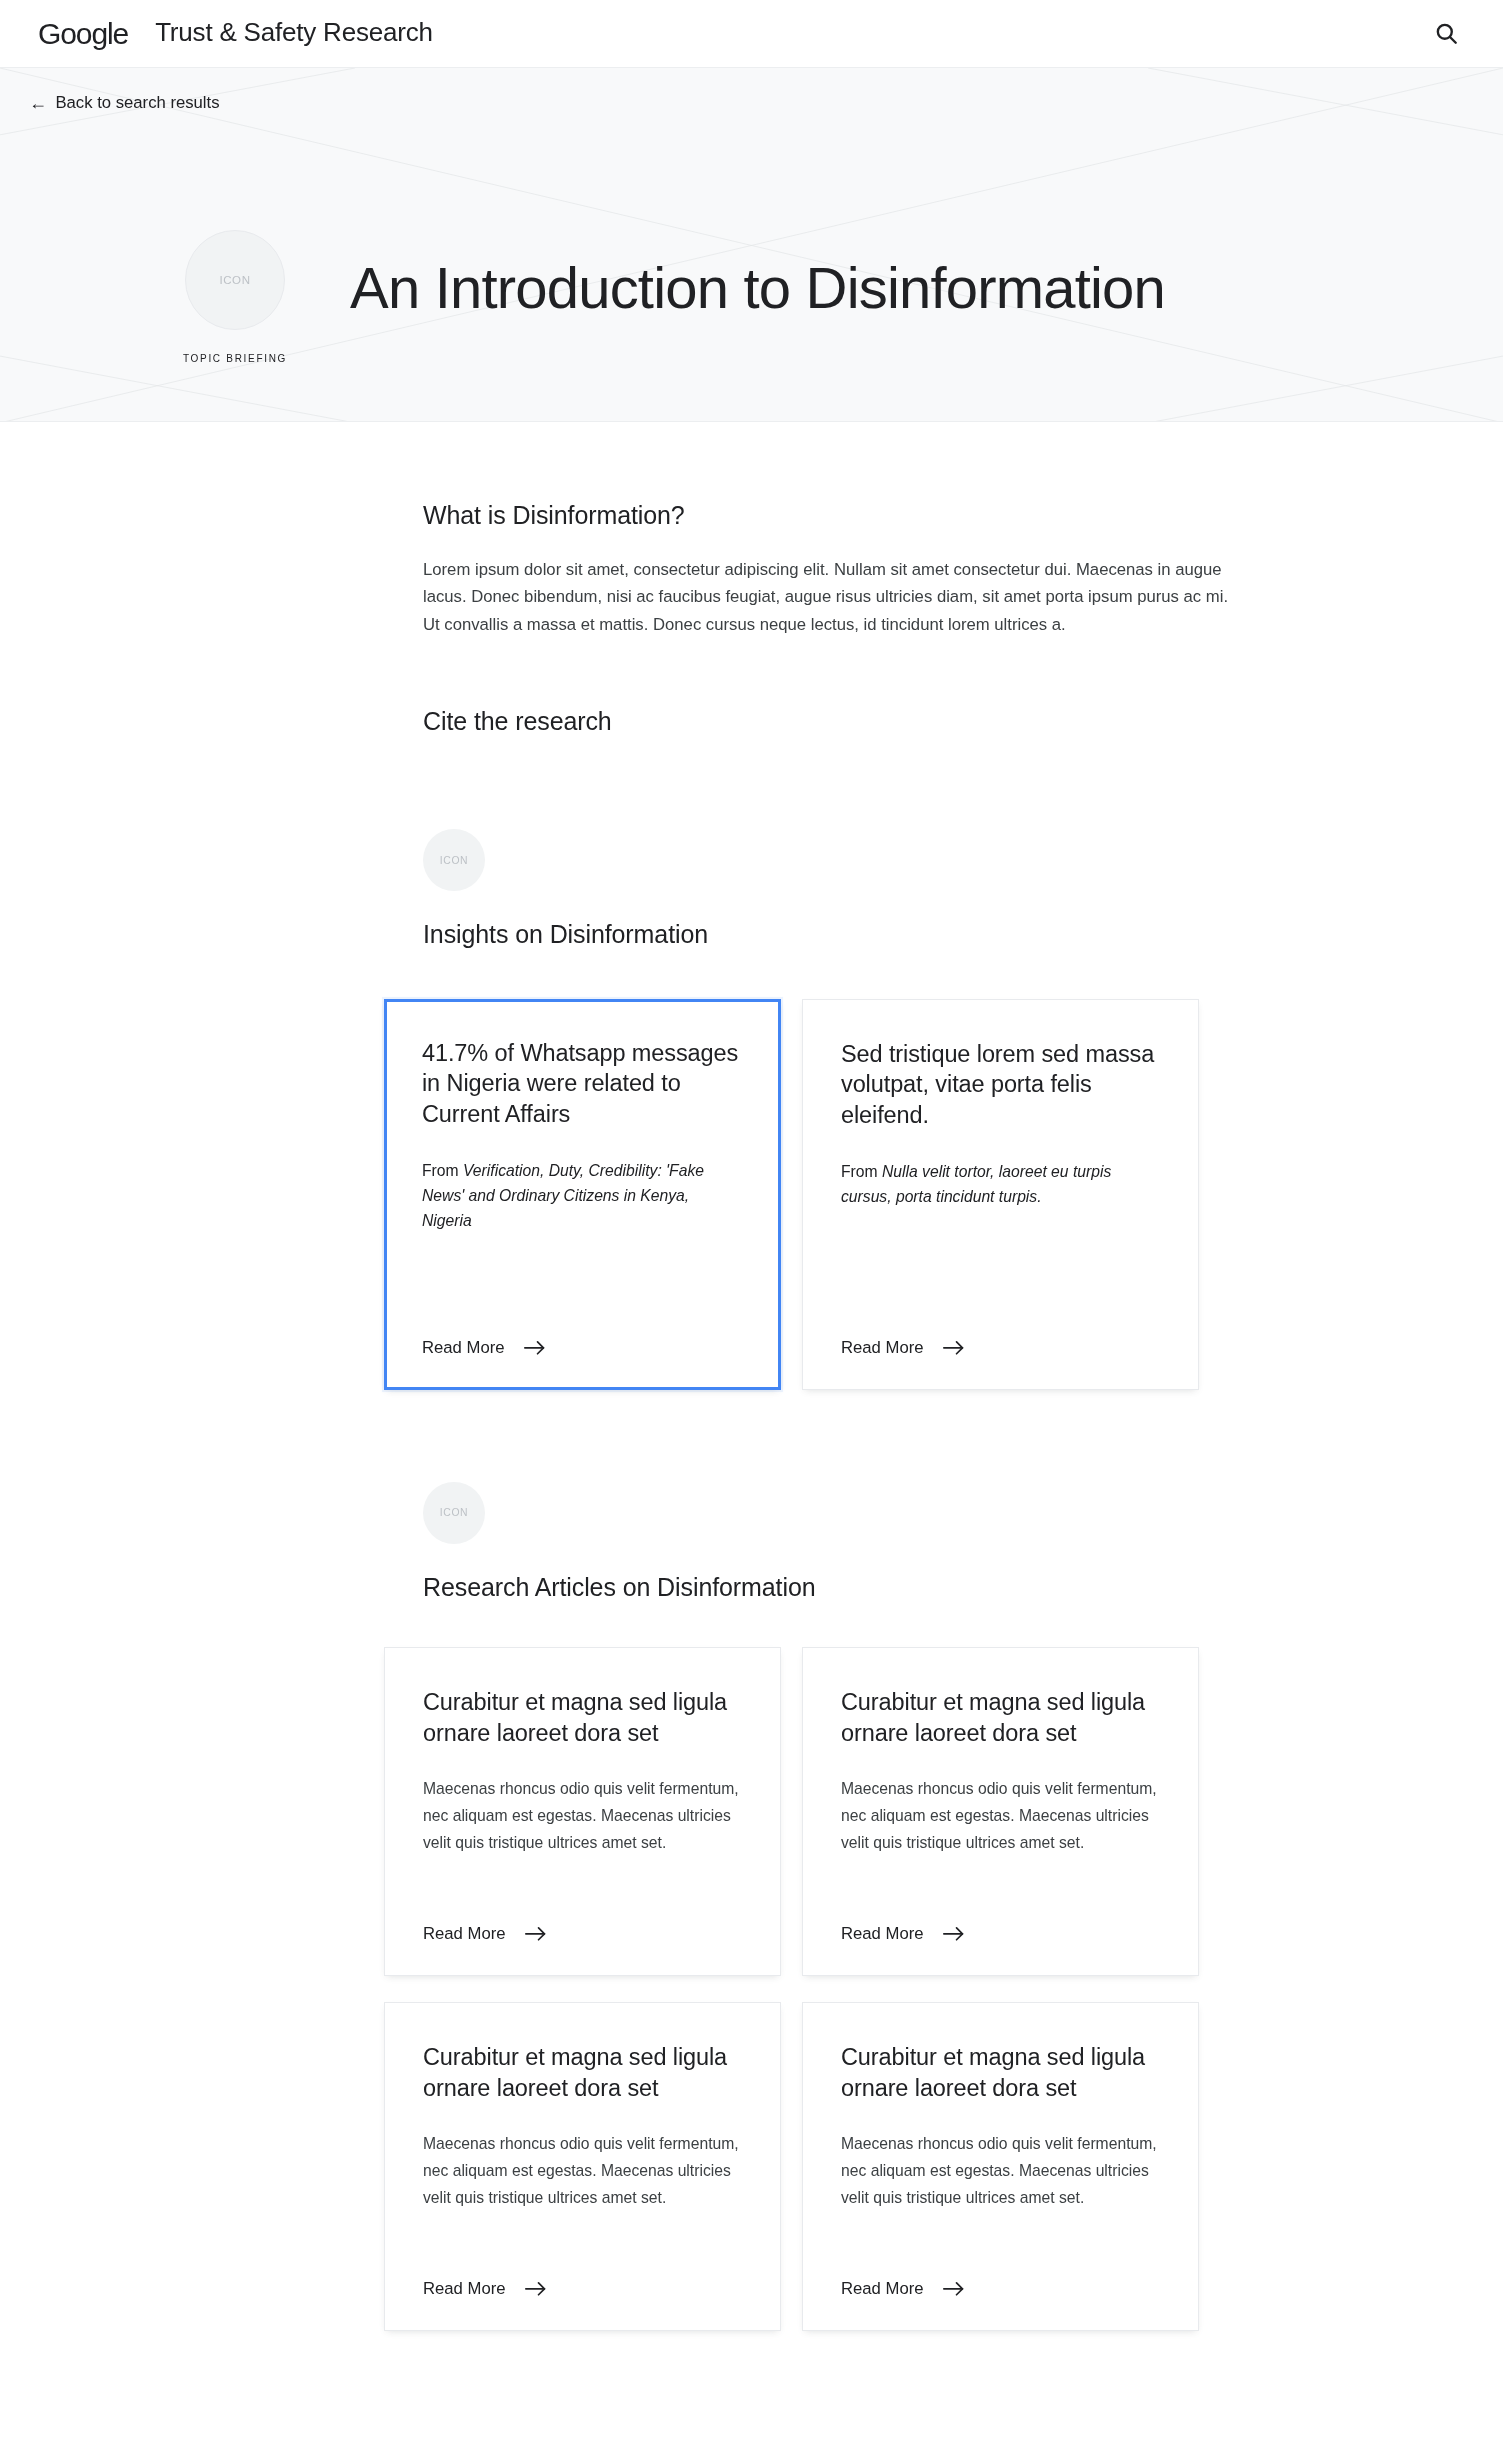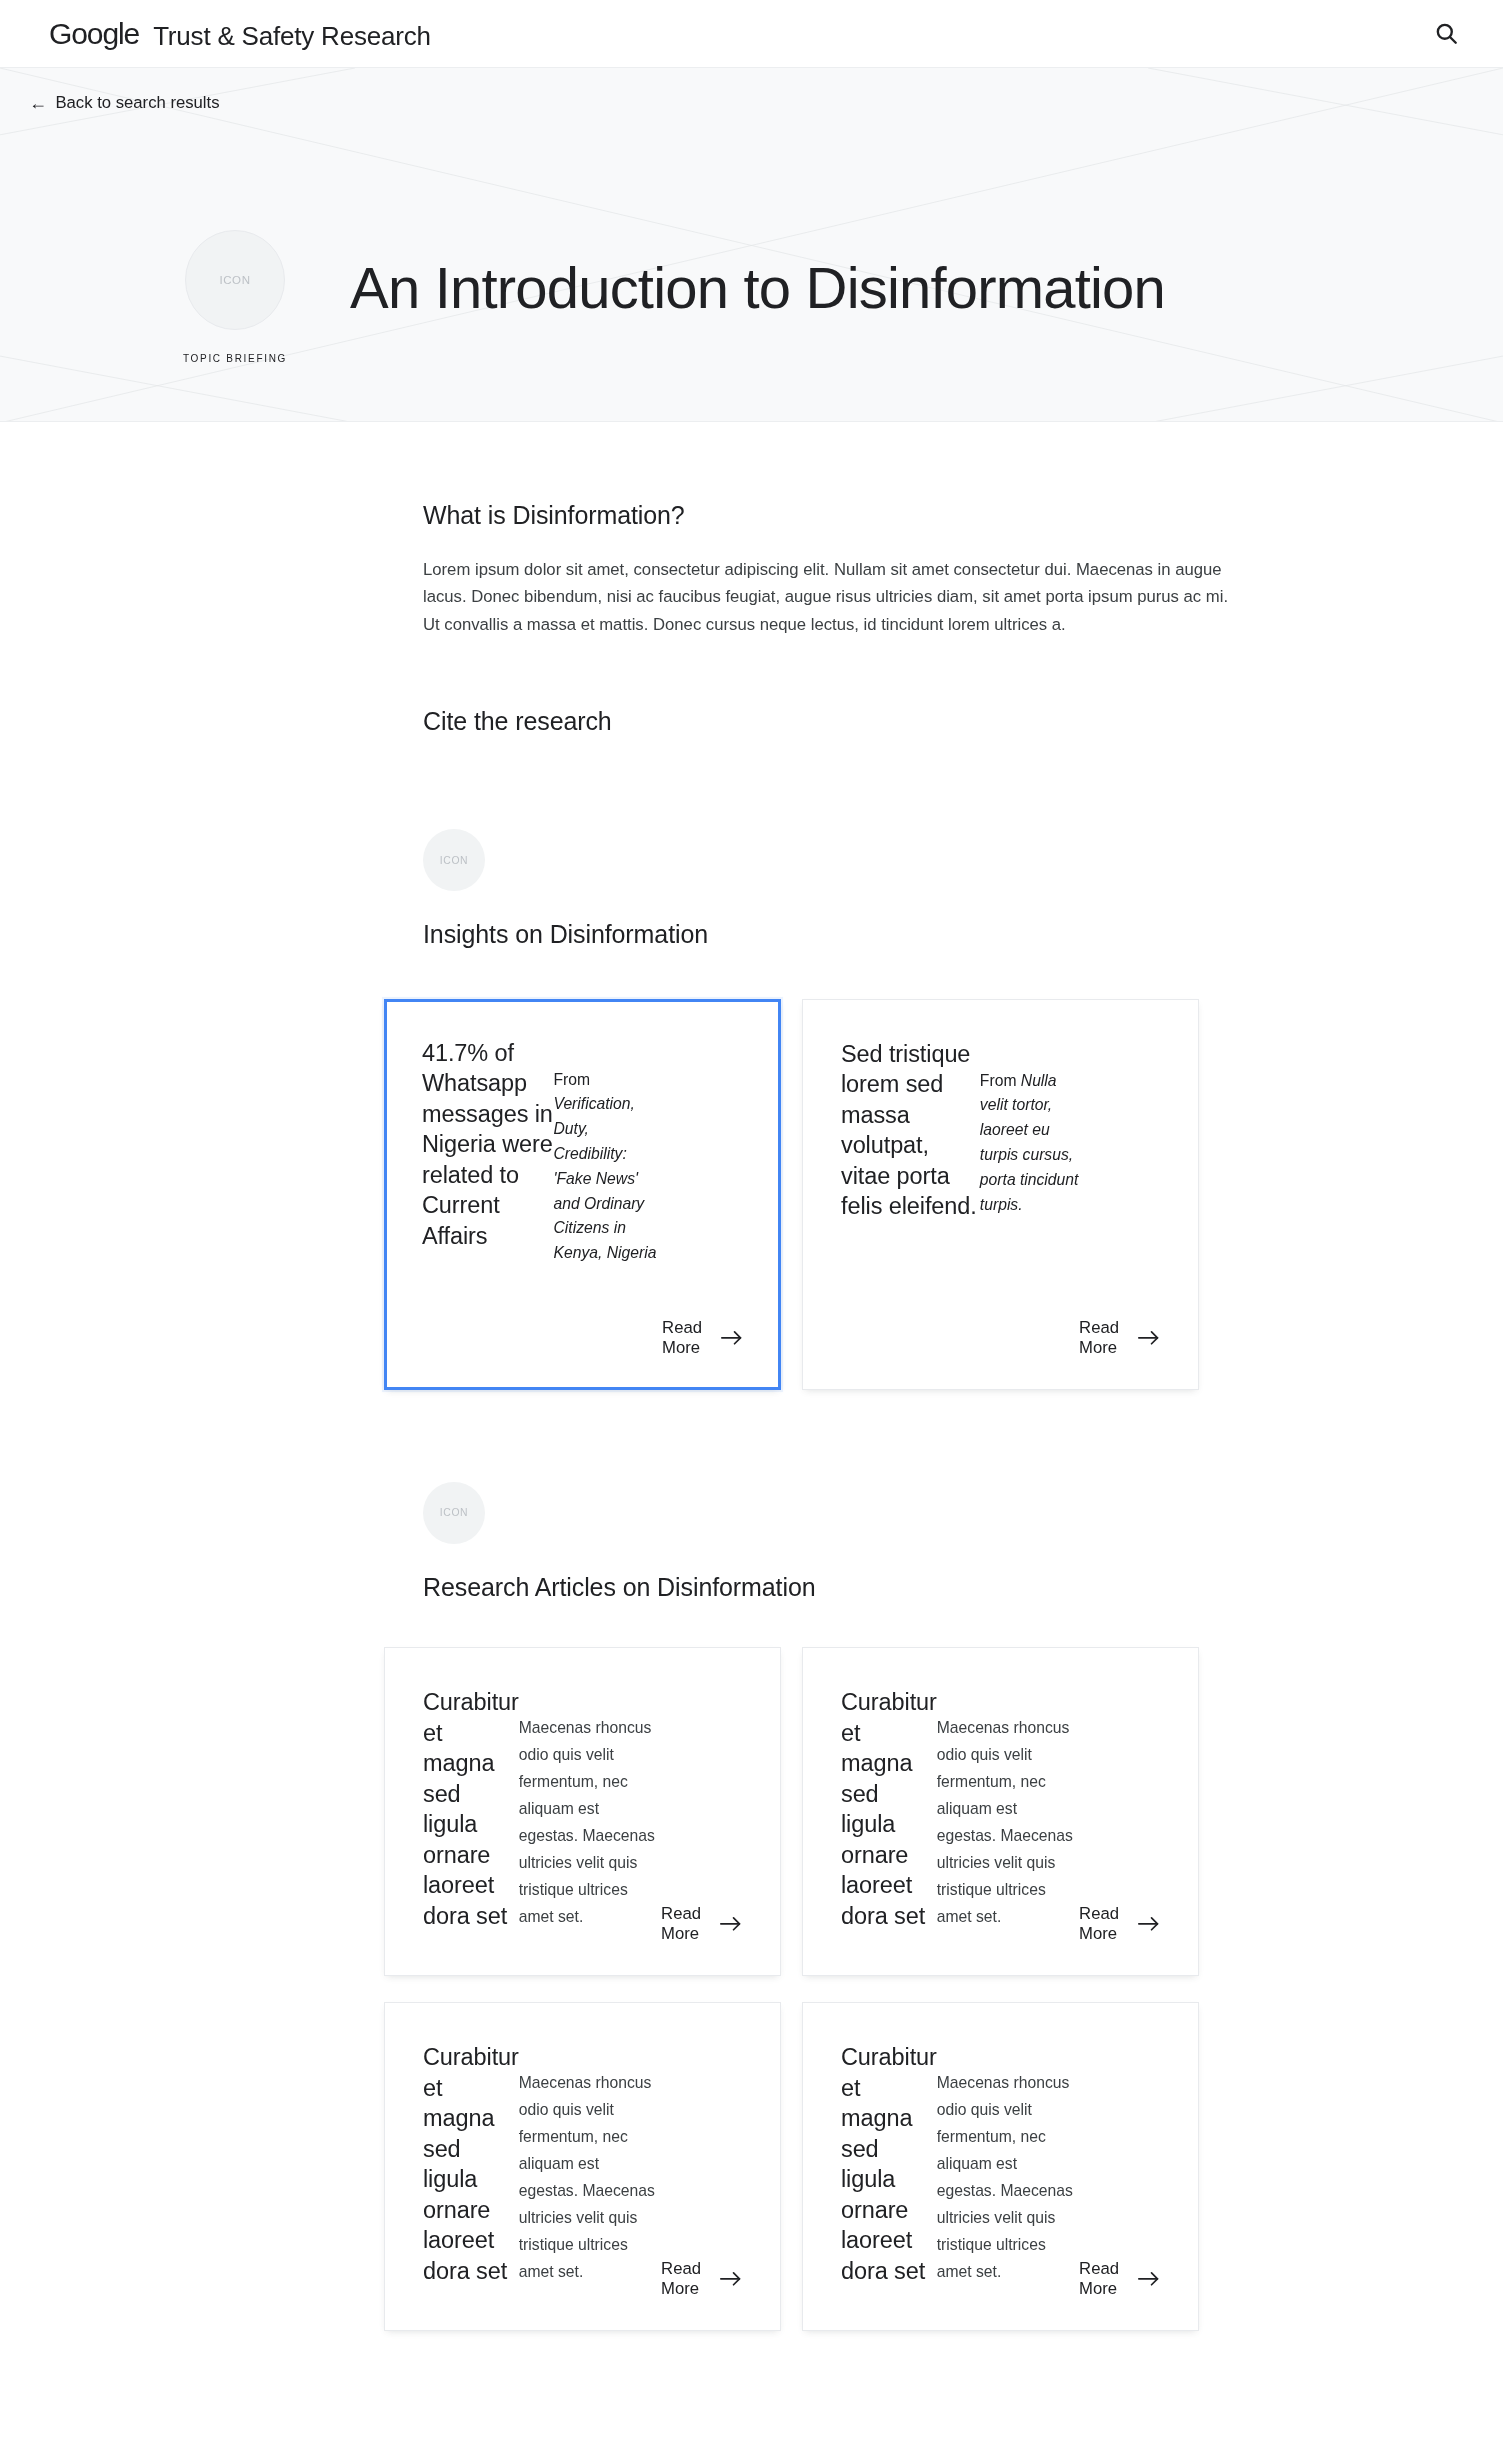--- a/index.html
+++ b/index.html
@@ -15,23 +15,22 @@
   .topbar {
     height: 67px;
     background: #ffffff;
     display: flex;
     align-items: center;
     padding: 0 38px;
     position: relative;
   }
   .brand {
     display: flex;
-    align-items: flex-end;
-    gap: 14px;
-    margin-left: 11px;
+    align-items: flex-start;
+    gap: 27px;
   }
   .google-wordmark {
     font-family: "Liberation Sans", sans-serif;
     font-size: 30px;
     letter-spacing: -1.1px;
     font-weight: 400;
     color: #202124;
     line-height: 1;
   }
   .brand-suffix {
@@ -203,20 +202,21 @@
     row-gap: 26px;
     margin-left: -39px;
   }
   .grid-insights { margin-top: 48px; }
 
   .card {
     background: #ffffff;
     border: 0.5px solid #e8eaed;
     padding: 39px 38px 31px 38px;
     display: flex;
+    flex-direction: column;
     box-shadow: 0 3.1px 7.3px -3.1px rgba(60,64,67,0.18);
     cursor: pointer;
   }
   .card.selected {
     border: 3.1px solid #4285f4;
     padding: 36px 35px 29px 35px;
     box-shadow: 0 0 0 2.1px rgba(66,133,244,0.10), 0 3.1px 7.3px -3.1px rgba(60,64,67,0.18);
   }
   .card-insight { min-height: 391px; }
   .card-article { min-height: 329px; }

